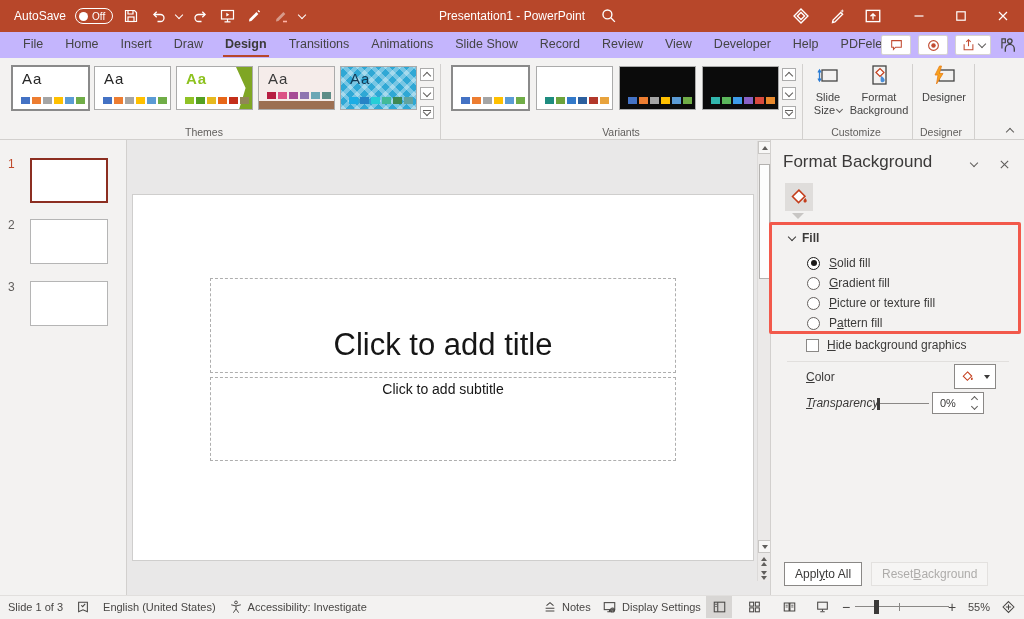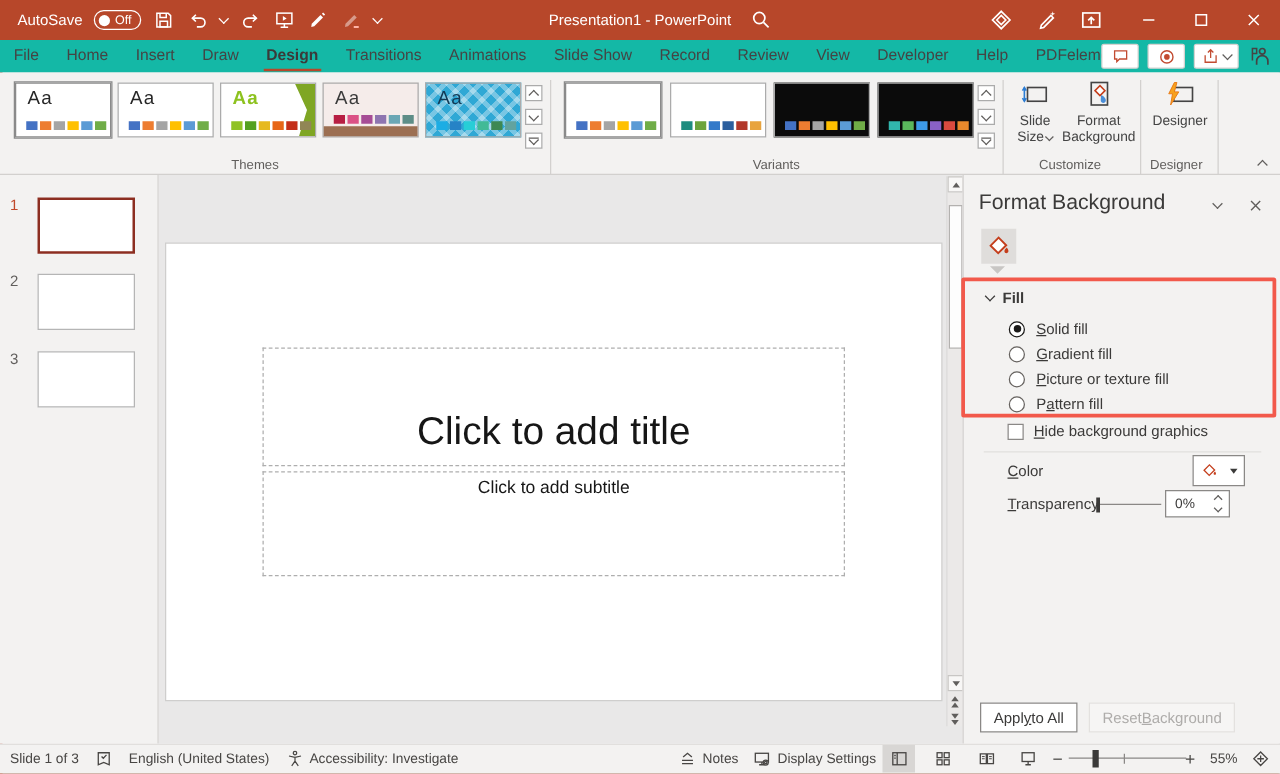--- a/index.html
+++ b/index.html
@@ -18,21 +18,21 @@
   .as-state { font-size:10px; color:#fff; }
   .tico { width:18px; height:18px; display:flex; align-items:center; justify-content:center; }
   .mini-chev { width:6px; height:6px; border-right:1.2px solid #fff; border-bottom:1.2px solid #fff; transform:rotate(45deg); margin-top:-3px; }
   #tb-title { position:absolute; left:50%; top:0; transform:translateX(-50%); height:24px; line-height:32px; font-size:12px; color:#fff; white-space:nowrap; }
   #tb-search { position:absolute; left:600px; top:7px; }
   .tb-right { position:absolute; right:0; top:0; height:32px; display:flex; align-items:center; }
   .tb-right .tico { width:22px; height:22px; margin-right:14px; }
   .capbtn { width:42px; height:32px; display:flex; align-items:center; justify-content:center; margin:0; }
 
   
-  #tabrow { position:absolute; left:0; top:32px; width:1024px; height:26px; background:#14b8a6; display:flex; align-items:stretch; padding-left:0; }
+  #tabrow { position:absolute; left:0; top:32px; width:1024px; height:26px; background:#c4b5fd; display:flex; align-items:stretch; padding-left:12px; }
   .tab { padding:0 11px; line-height:25px; font-size:12.5px; color:#444; cursor:default; position:relative; white-space:nowrap; }
   .tab.active { font-weight:bold; color:#3b3a39; }
   .tab.active::after { content:""; position:absolute; left:9px; right:9px; bottom:1px; height:2.5px; background:#B7472A; }
   .tabrow-right { position:absolute; right:8px; top:3px; display:flex; align-items:center; gap:7px; }
   .pillbtn { height:20px; min-width:30px; background:#fff; border:1px solid #d6d3d1; border-radius:2px; display:flex; align-items:center; justify-content:center; gap:3px; padding:0 5px; }
 
   
   #ribbon { position:absolute; left:0; top:58px; width:1024px; height:82px; background:#f3f2f1; border-bottom:1px solid #d2d0ce; }
   .gal-item { position:absolute; top:8px; width:77px; height:44px; border:1px solid #ababab; background:#fff; }
   .gal-item.selected { border:1px solid #8a8a8a; box-shadow:0 0 0 1px #8a8a8a, inset 0 0 0 1px #fff; }
@@ -89,21 +89,21 @@
   #fill-header { position:absolute; left:18px; top:91px; display:flex; align-items:center; gap:7px; font-weight:bold; font-size:12px; color:#3b3a39; }
   .radio-row { position:absolute; left:36px; height:16px; display:flex; align-items:center; gap:9px; font-size:12px; color:#3b3a39; }
   .radio { width:13px; height:13px; border:1px solid #66625f; border-radius:50%; background:#fff; position:relative; flex:0 0 auto; }
   .radio.on { border-color:#1b1a19; }
   .radio.on::after { content:""; position:absolute; left:2.5px; top:2.5px; width:6px; height:6px; border-radius:50%; background:#1b1a19; }
   #hide-row { position:absolute; left:35px; top:198px; display:flex; align-items:center; gap:8px; font-size:12px; color:#3b3a39; }
   .checkbox { width:13px; height:13px; border:1px solid #8a8886; background:#fff; flex:0 0 auto; }
   #panel-div { position:absolute; left:16px; top:221px; width:222px; height:1px; background:#e1dfdd; }
   #color-label { position:absolute; left:35px; top:230px; font-size:12px; color:#3b3a39; }
   #color-btn { position:absolute; left:183px; top:224px; width:42px; height:25px; background:#fff; border:1px solid #8a8886; display:flex; align-items:center; justify-content:space-between; padding:0 5px 0 6px; }
-  #transp-label { position:absolute; left:35px; top:256px; font-size:12px; color:#3b3a39; }
+  #transp-label { position:absolute; left:35px; top:256px; font-size:12px; color:#3b3a39;font-style:italic; }
   #transp-slider { position:absolute; left:106px; top:258px; width:52px; height:12px; }
   #transp-slider .track { position:absolute; left:0; right:0; top:5px; height:1.4px; background:#8a8886; }
   #transp-slider .handle { position:absolute; left:0; top:0; width:2.6px; height:12px; background:#3b3a39; }
   #transp-box { position:absolute; left:161px; top:252px; width:52px; height:22px; background:#fff; border:1px solid #8a8886; font-size:11px; color:#3b3a39; display:flex; align-items:center; padding-left:7px; }
   #transp-spin { position:absolute; right:3px; top:1px; bottom:1px; width:12px; display:flex; flex-direction:column; align-items:center; justify-content:center; gap:2px; }
   .spin-chev { width:5px; height:5px; border-right:1.2px solid #605E5C; border-bottom:1.2px solid #605E5C; }
   .panel-btn { position:absolute; top:422px; height:24px; font-size:12px; padding:0 10px; display:flex; align-items:center; justify-content:center; white-space:nowrap; }
   #apply-btn { left:13px; background:#fff; border:1px solid #8a8886; color:#3b3a39; }
   #reset-btn { left:100px; background:#f6f5f4; border:1px solid #e3e1df; color:#aeacaa; }
 

